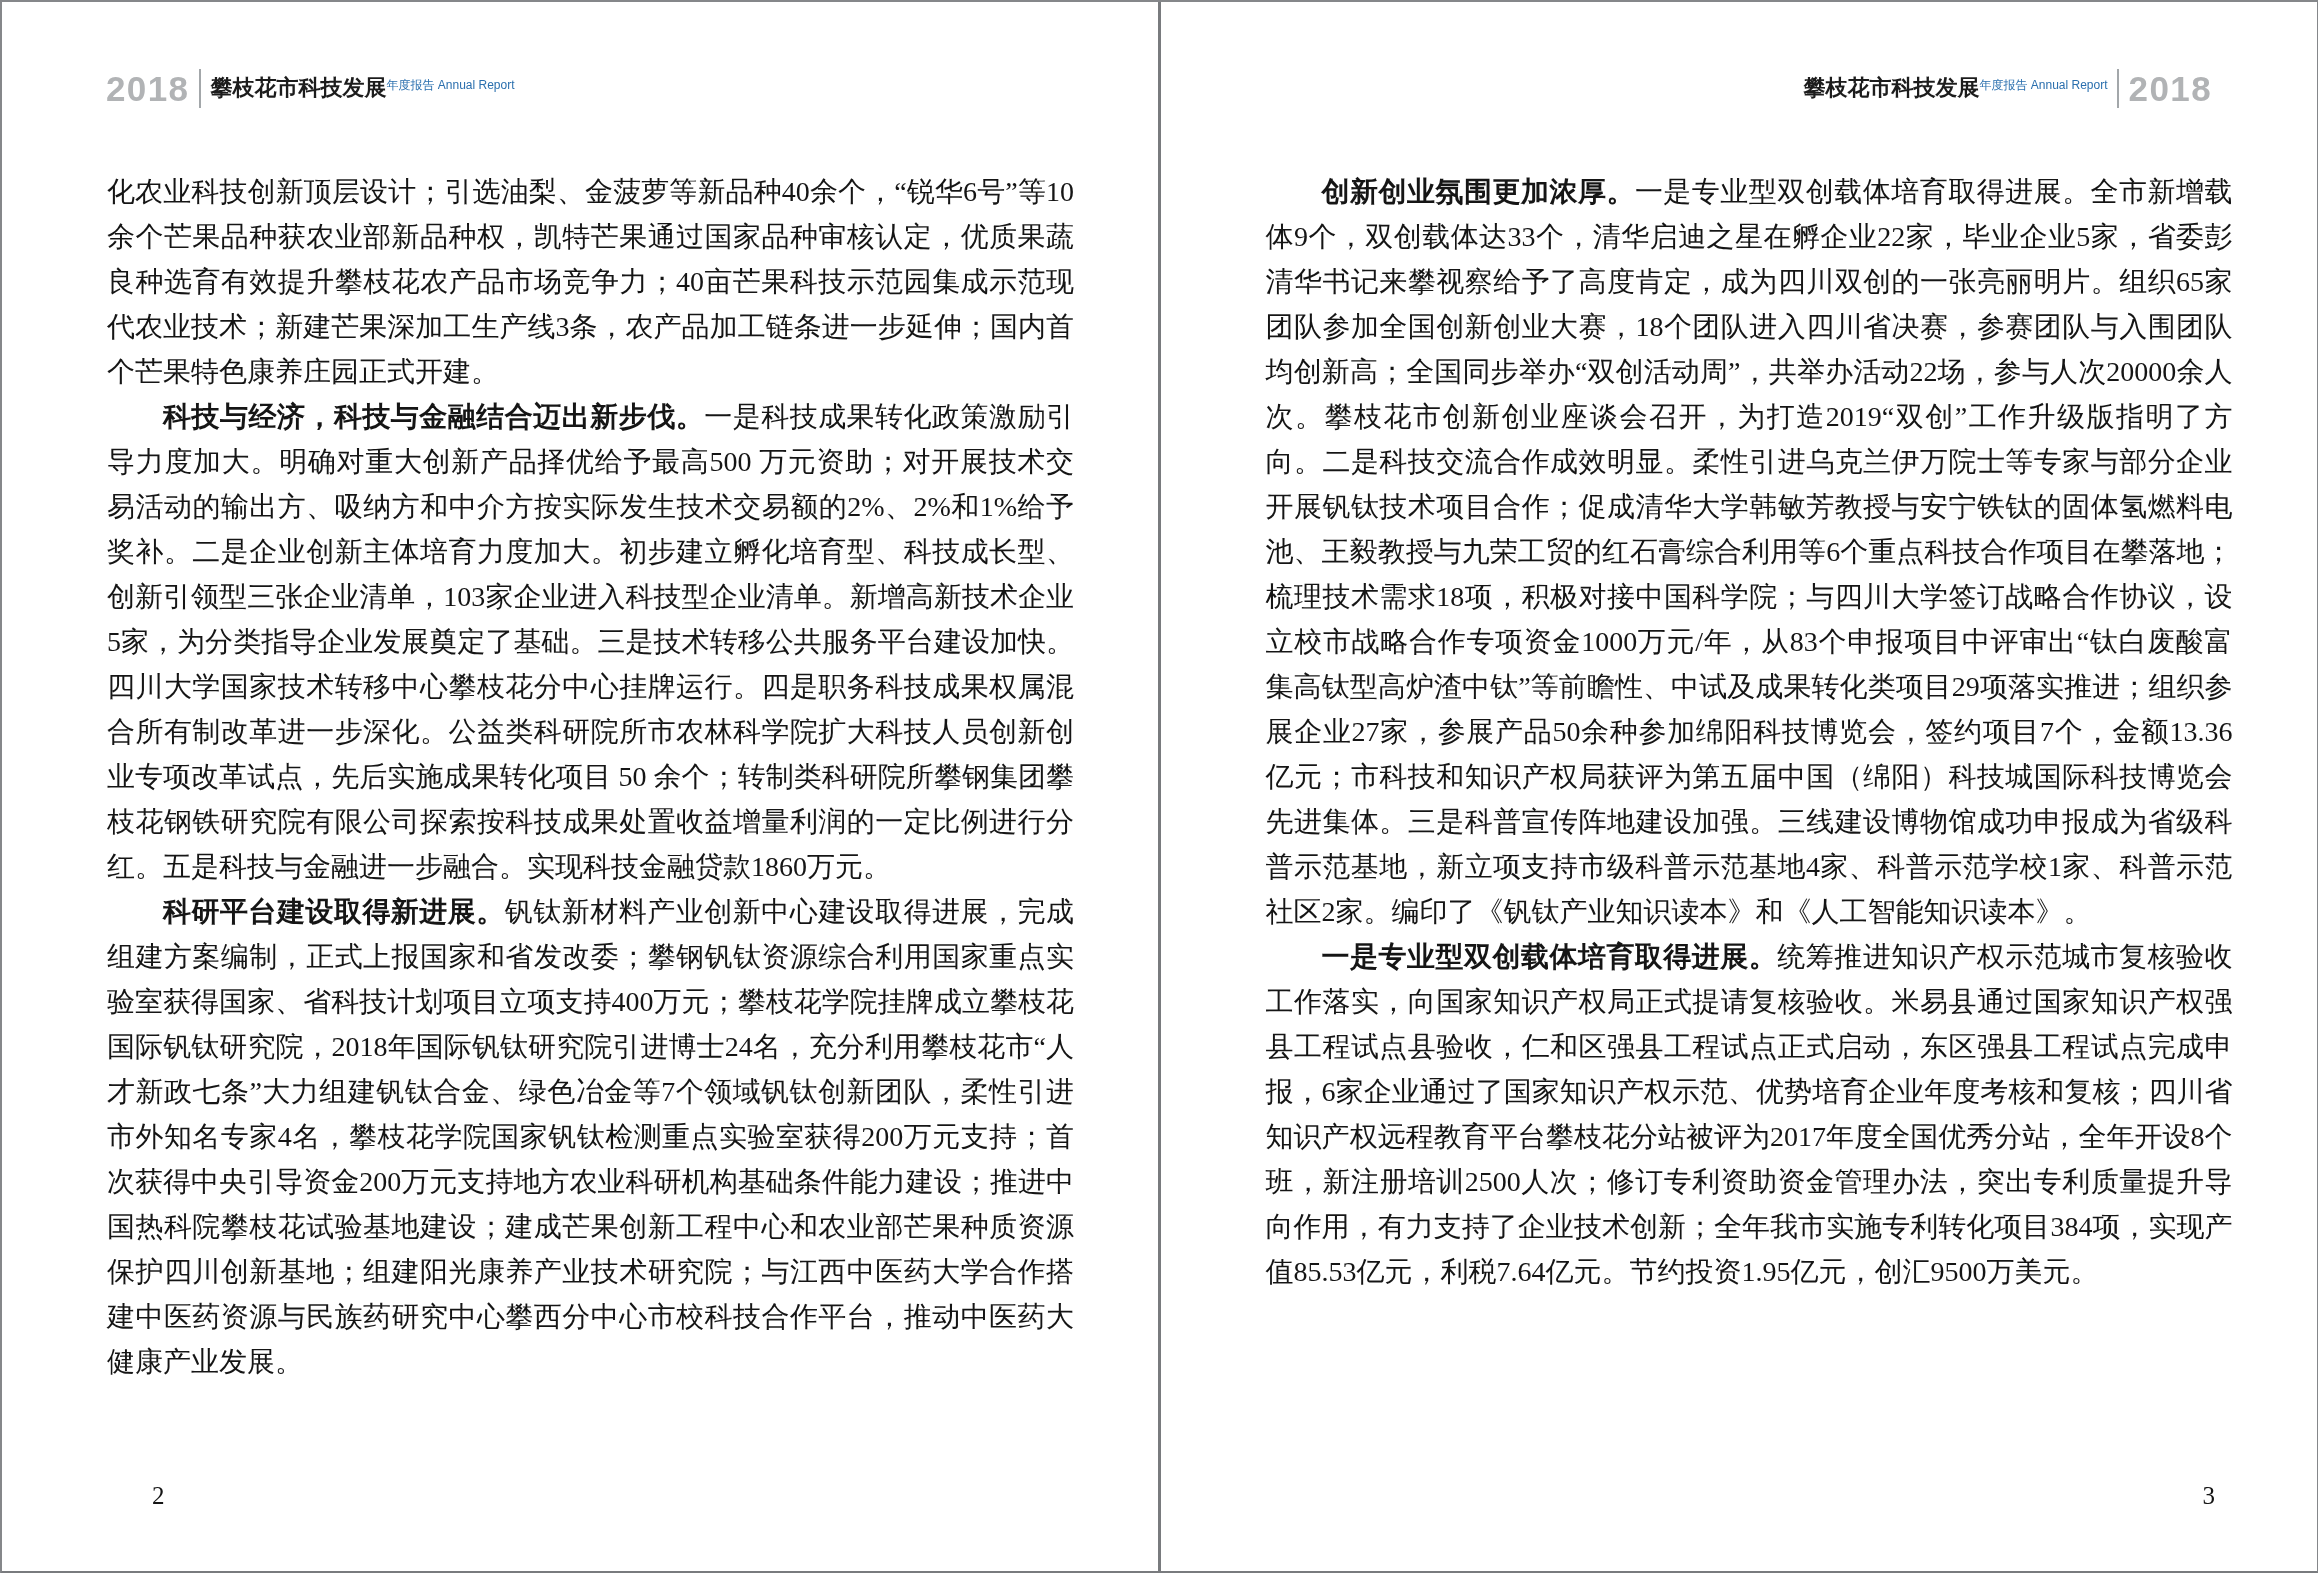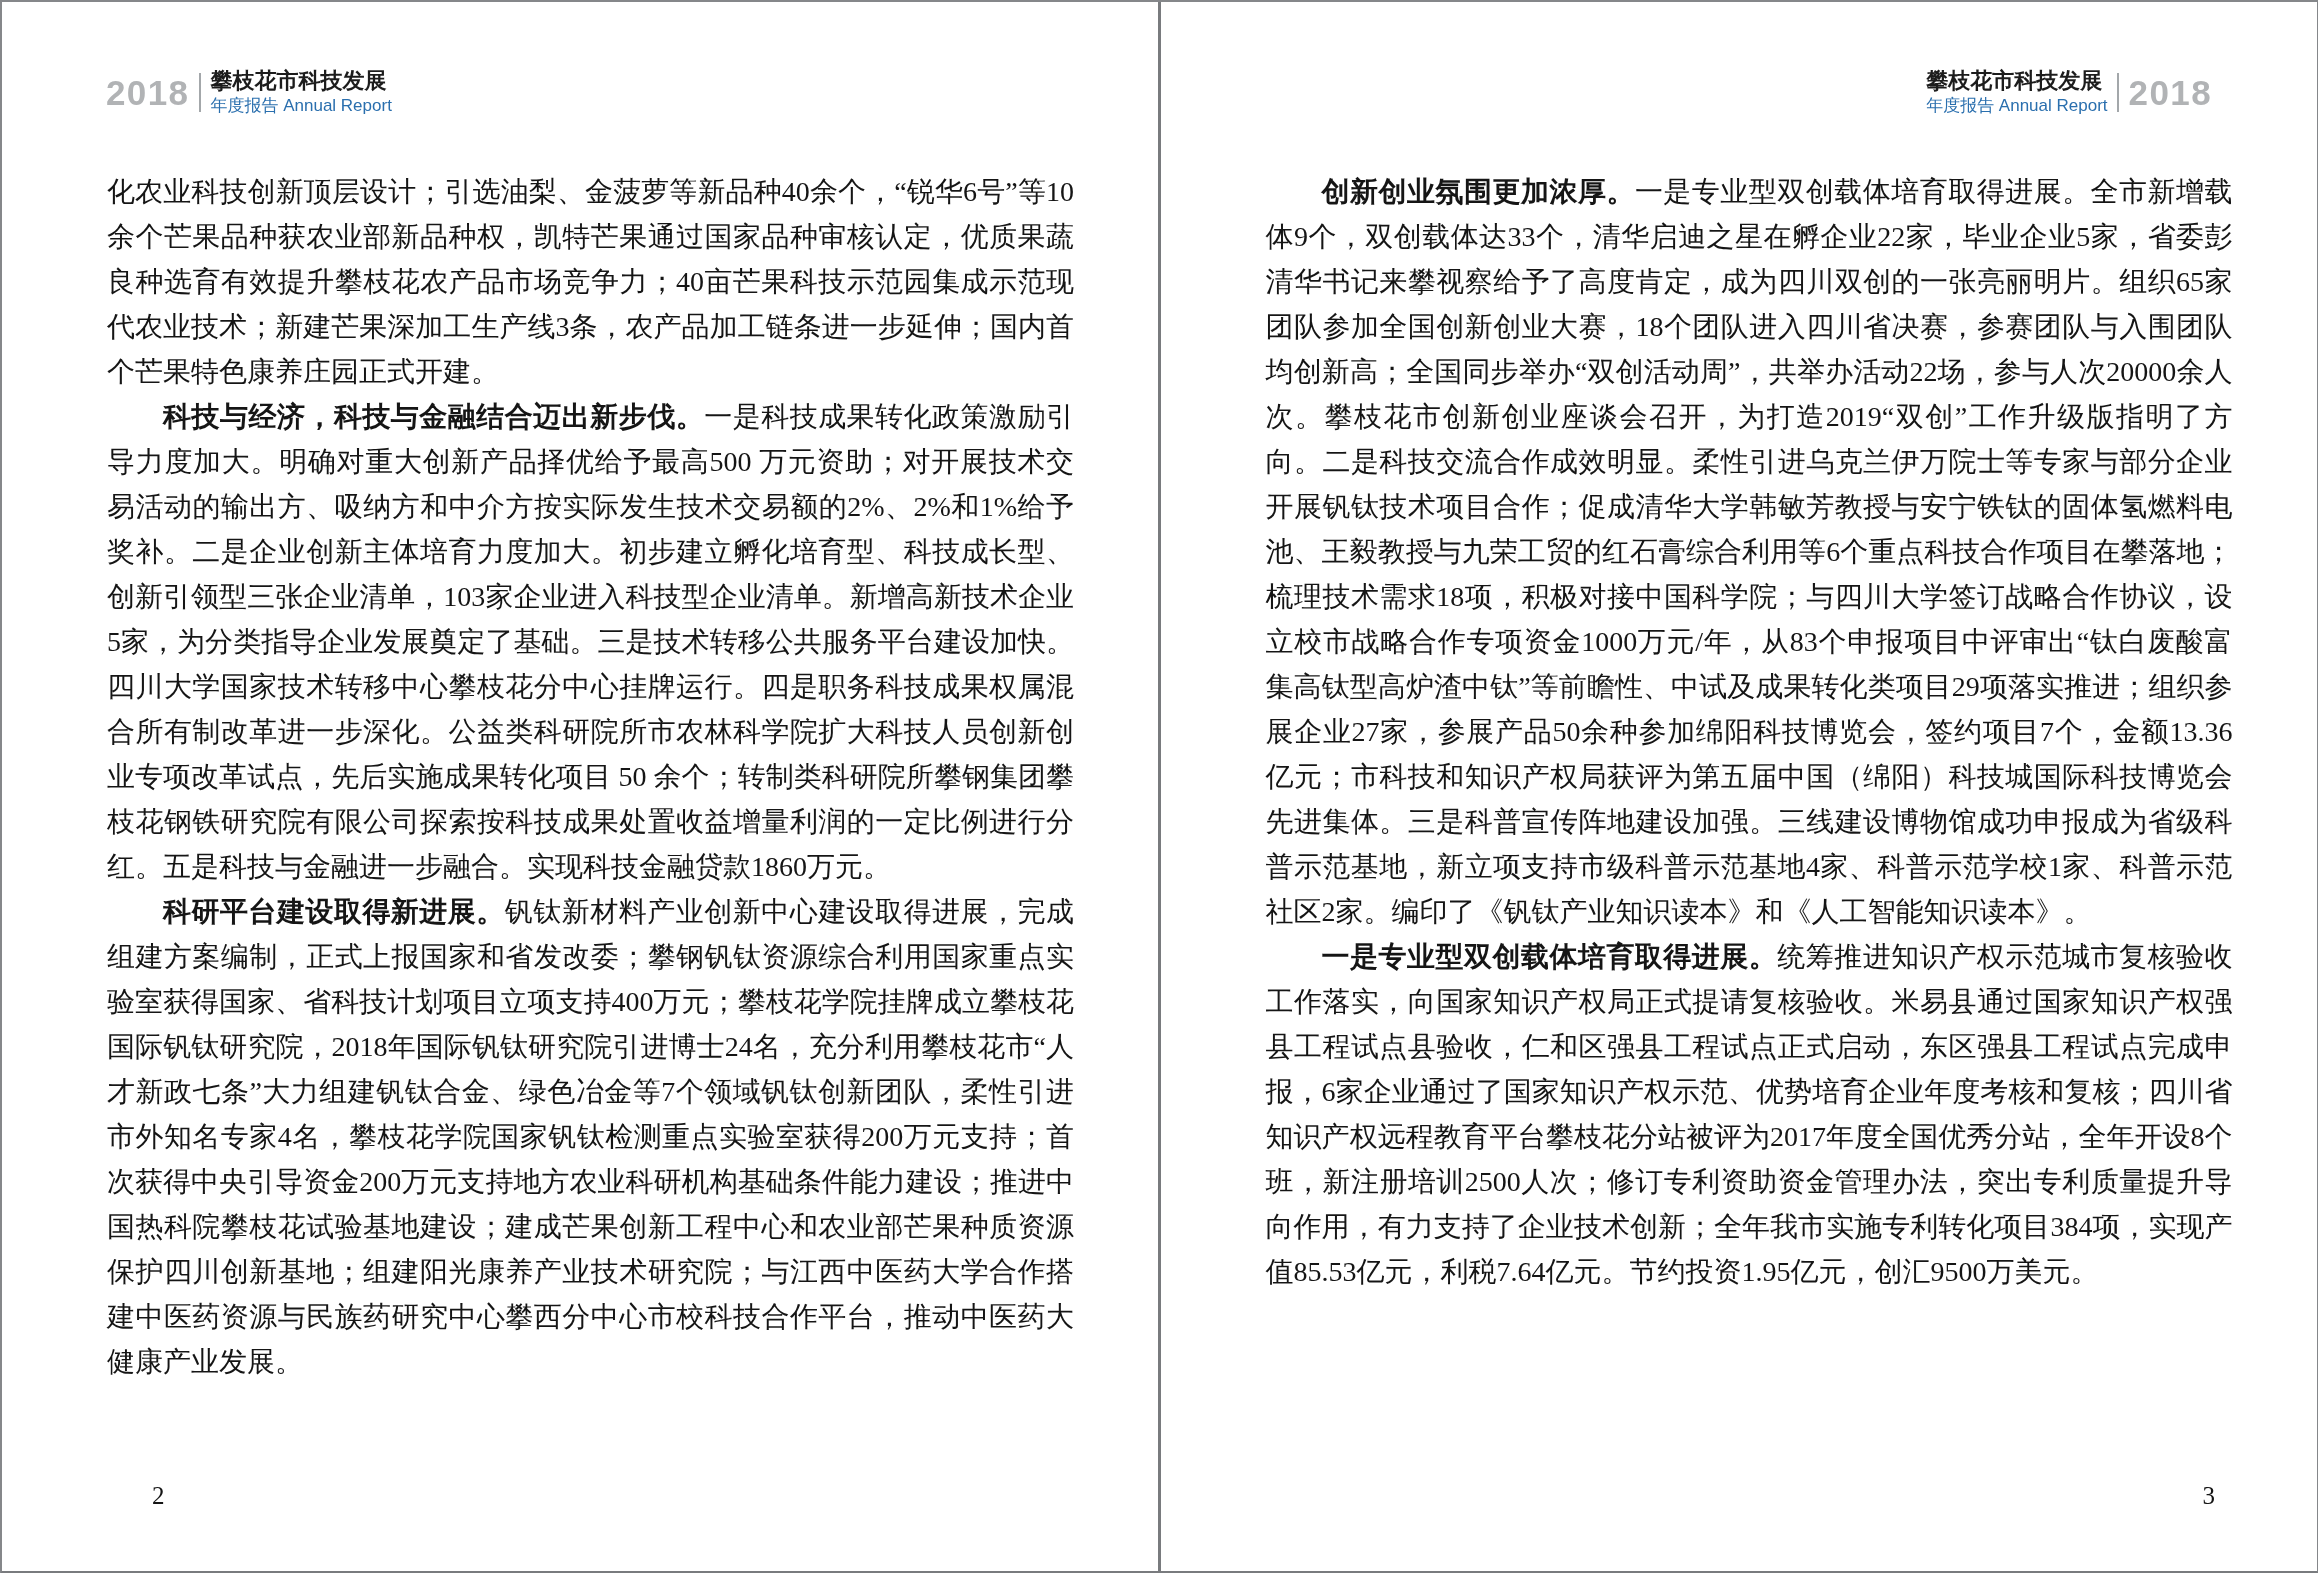--- a/index.html
+++ b/index.html
@@ -52,35 +52,36 @@
     letter-spacing: 1.4px;
   }
   .hdr-rule {
     width: 1.4px;
     height: 39px;
     background: #a3a7aa;
     margin: 0 9.8px;
   }
   .title-stack {
     display: flex;
-    flex-direction: column;
+    flex-direction: row;
+    text-align: right;
   }
   .header-right .title-stack { align-items: flex-start; }
   .hdr-title {
     font-family: "Liberation Serif", "DejaVu Serif", serif;
     font-weight: bold;
     font-size: 22px;
     line-height: 1.1;
     color: #1c1c1c;
     letter-spacing: 0px;
     white-space: nowrap;
   }
   .hdr-subtitle {
     font-family: "Liberation Sans", "DejaVu Sans", sans-serif;
-    font-size: 17px;
+    font-size: 12px;
     line-height: 1.15;
     color: #2a6fae;
     margin-top: 2.8px;
     white-space: nowrap;
   }
   
   .page-body {
     position: absolute;
     top: 167px;
     left: 105px;

